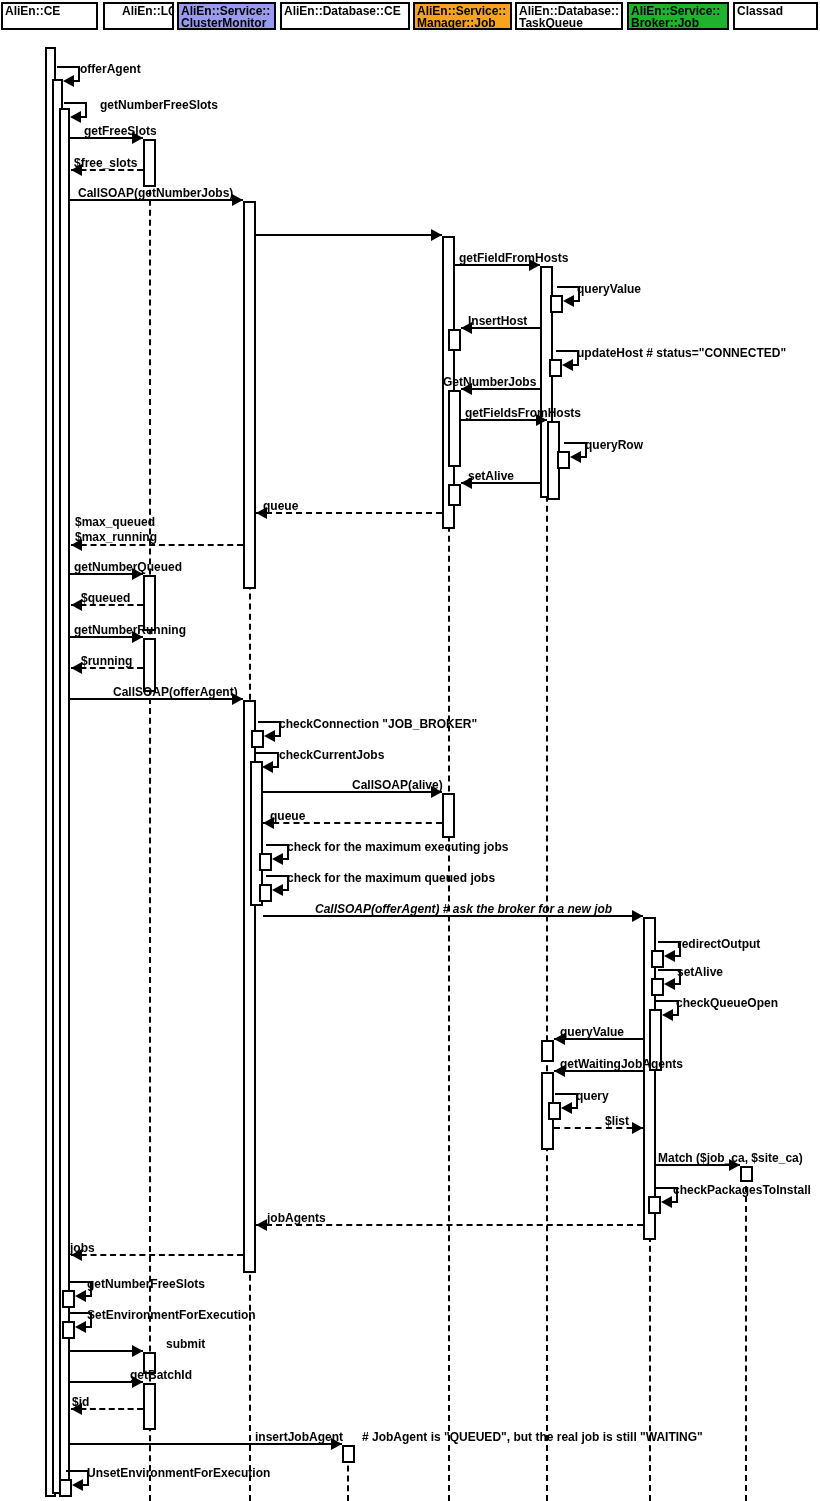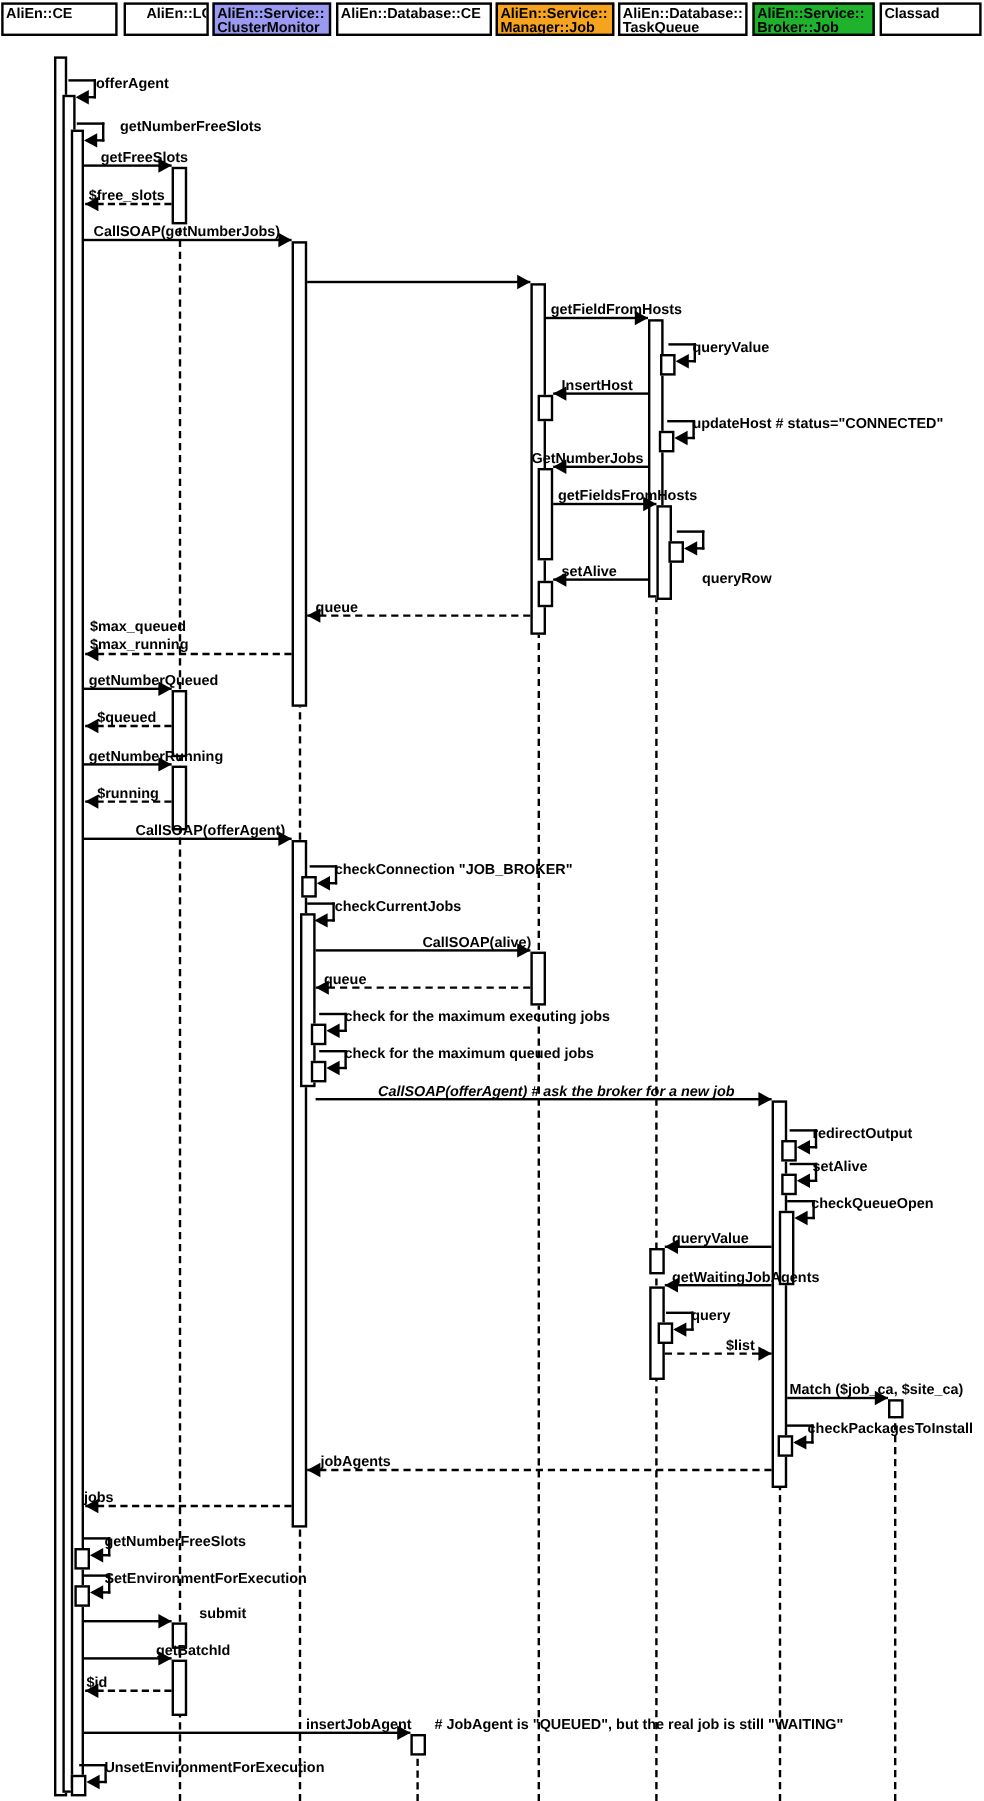--- a/index.html
+++ b/index.html
@@ -163,21 +163,21 @@
     <div class="scl" style="left: 577px; top: 350px; width: 2px; height: 16px;"></div>
     <div class="scl" style="left: 564px; top: 364px; width: 15px; height: 2px;"></div>
     <div class="ah left" style="left: 562px; top: 359px;"></div>
     <div class="act" style="left: 549px; top: 359px; width: 13px; height: 18px;"></div>
     <div class="mlabel" style="left: 577px; top: 346px;">updateHost # status="CONNECTED"</div>
     <div class="scl" style="left: 564px; top: 442px; width: 23px; height: 2px;"></div>
     <div class="scl" style="left: 585px; top: 442px; width: 2px; height: 16px;"></div>
     <div class="scl" style="left: 572px; top: 456px; width: 15px; height: 2px;"></div>
     <div class="ah left" style="left: 570px; top: 451px;"></div>
     <div class="act" style="left: 557px; top: 451px; width: 13px; height: 18px;"></div>
-    <div class="mlabel" style="left: 585px; top: 438px; margin-top: 37px;">queryRow</div>
+    <div class="mlabel" style="left: 585px; top: 438px;">queryRow</div>
     <div class="scl" style="left: 258px; top: 721px; width: 23px; height: 2px;"></div>
     <div class="scl" style="left: 279px; top: 721px; width: 2px; height: 16px;"></div>
     <div class="scl" style="left: 266px; top: 735px; width: 15px; height: 2px;"></div>
     <div class="ah left" style="left: 264px; top: 730px;"></div>
     <div class="act" style="left: 251px; top: 730px; width: 13px; height: 18px;"></div>
     <div class="mlabel" style="left: 279px; top: 717px;">checkConnection "JOB_BROKER"</div>
     <div class="scl" style="left: 256px; top: 752px; width: 23px; height: 2px;"></div>
     <div class="scl" style="left: 277px; top: 752px; width: 2px; height: 16px;"></div>
     <div class="scl" style="left: 264px; top: 766px; width: 15px; height: 2px;"></div>
     <div class="ah left" style="left: 262px; top: 761px;"></div>

